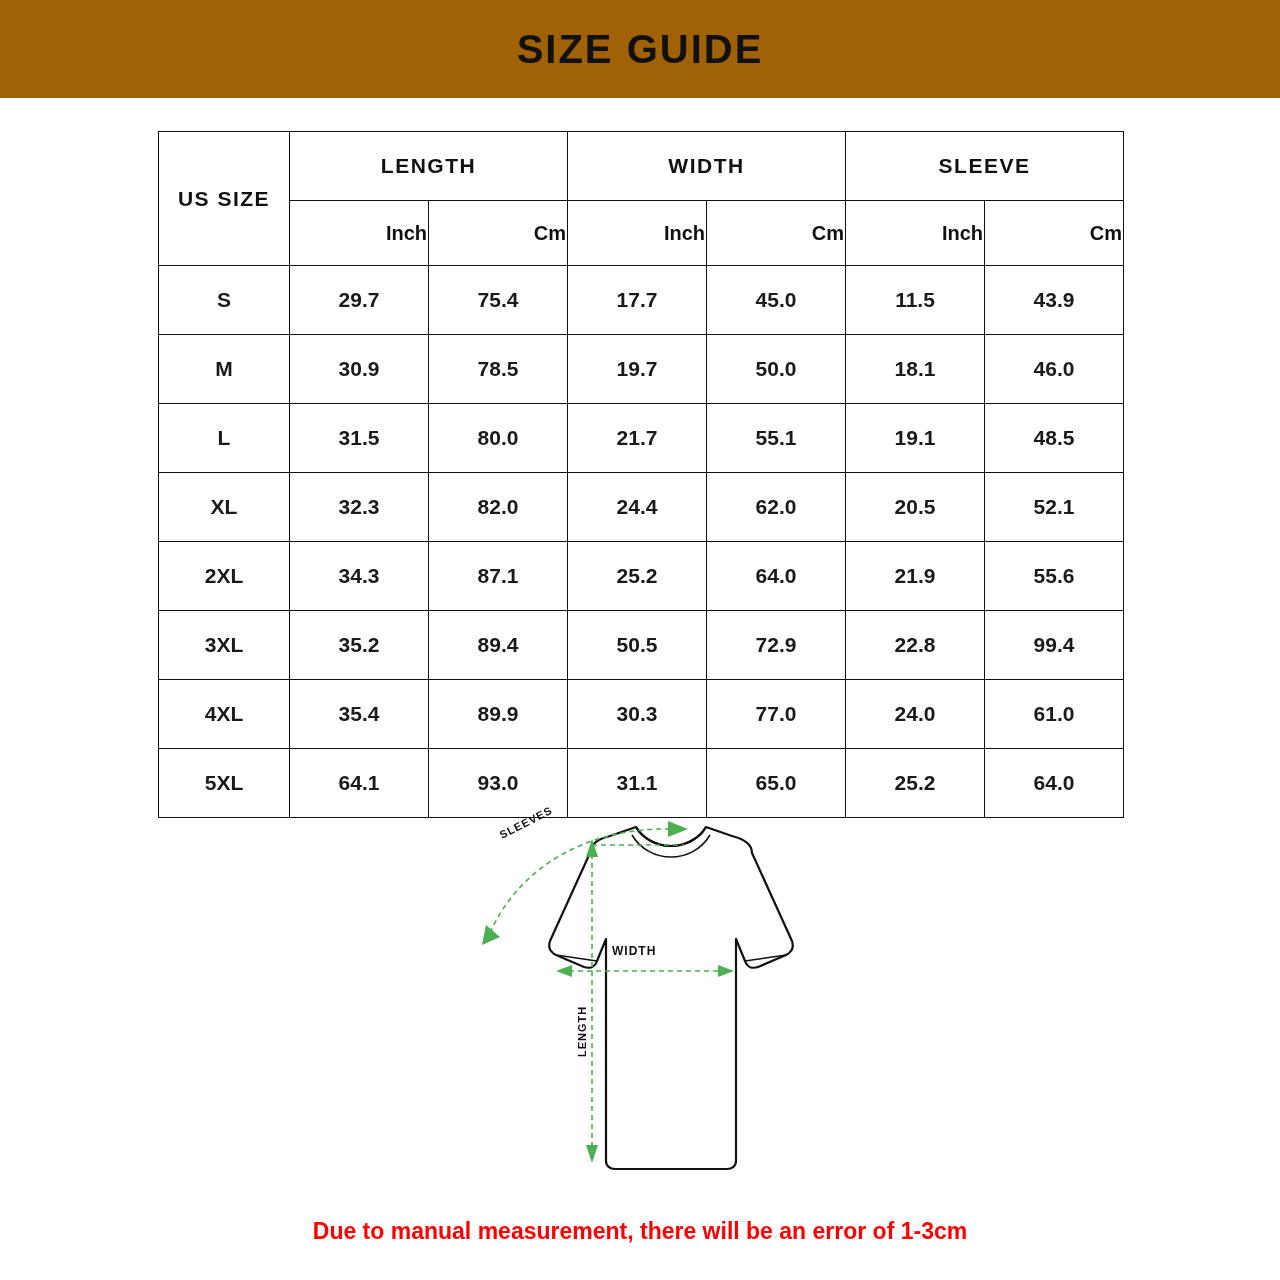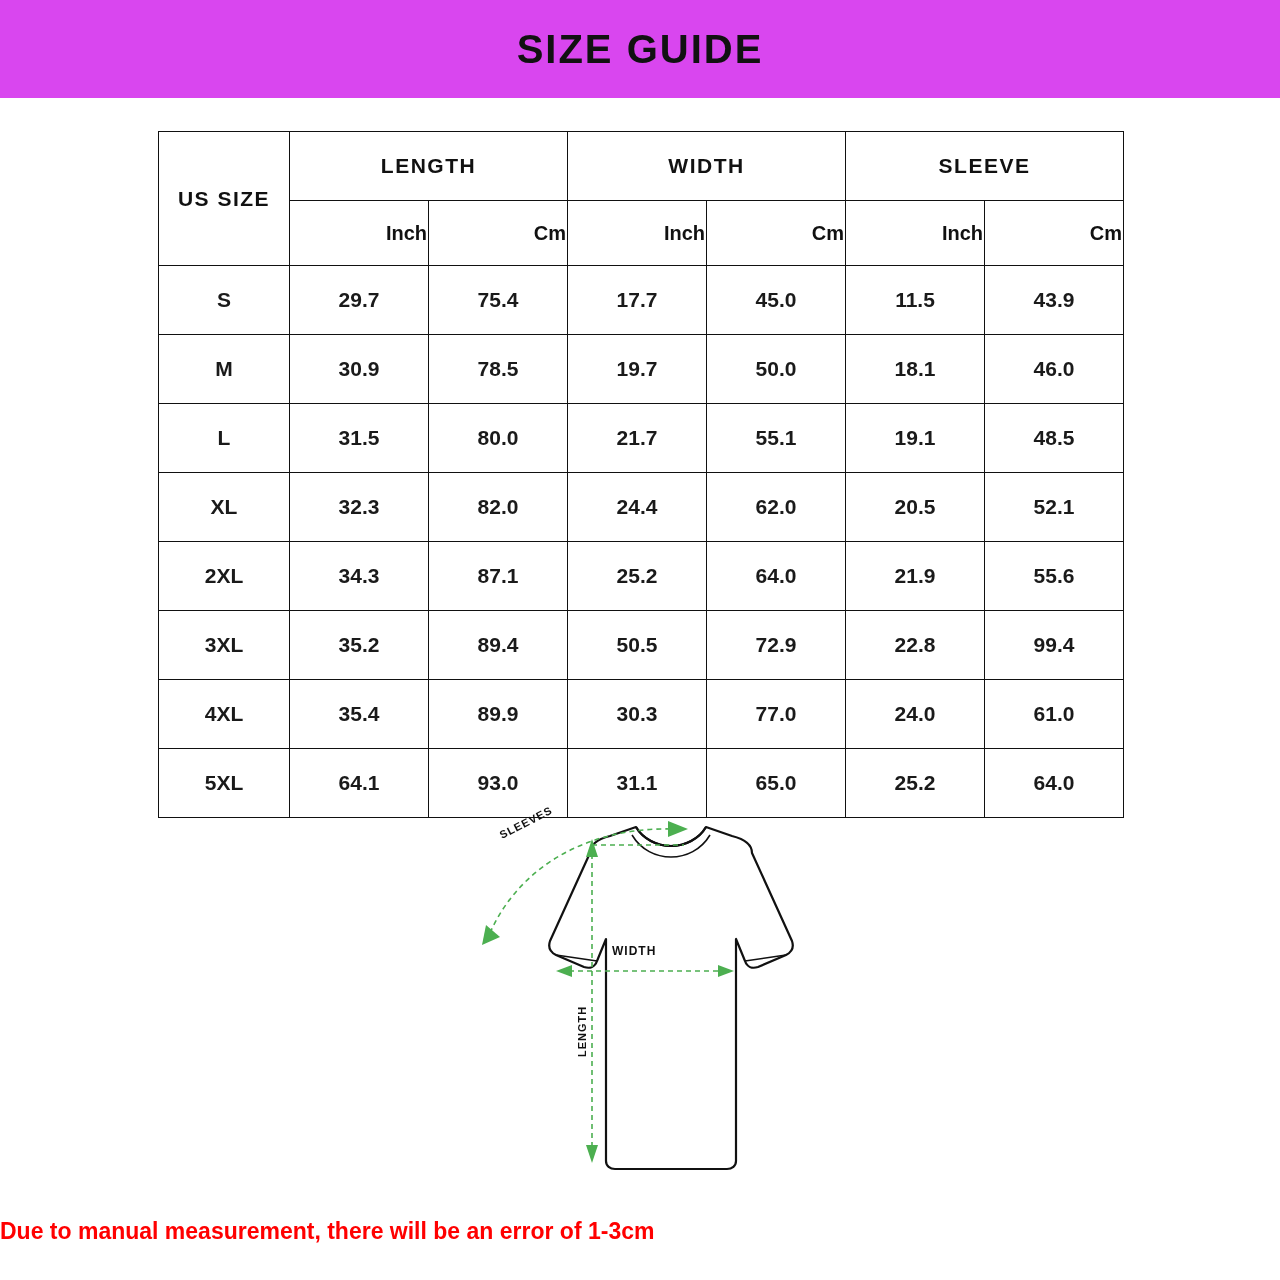--- a/index.html
+++ b/index.html
@@ -16,21 +16,21 @@
     position: relative;
   }
 
   
   .header-band {
     position: absolute;
     left: 0;
     top: 0;
     width: 1280px;
     height: 98px;
-    background: #d946ef;
+    background: #a16207;
     display: flex;
     align-items: center;
     justify-content: center;
   }
   .header-title {
     font-size: 40px;
     font-weight: bold;
     letter-spacing: 2px;
     color: #111111;
     text-align: center;
@@ -94,20 +94,21 @@
   .diagram svg {
     display: block;
   }
 
   
   .footer-note {
     position: absolute;
     left: 0;
     top: 1218px;
     width: 1280px;
+    text-align: center;
     color: #ff0000;
     font-size: 23px;
     font-weight: bold;
     font-family: "Liberation Sans", sans-serif;
   }
 </style>
 </head>
 <body>
 
 <div class="header-band">

